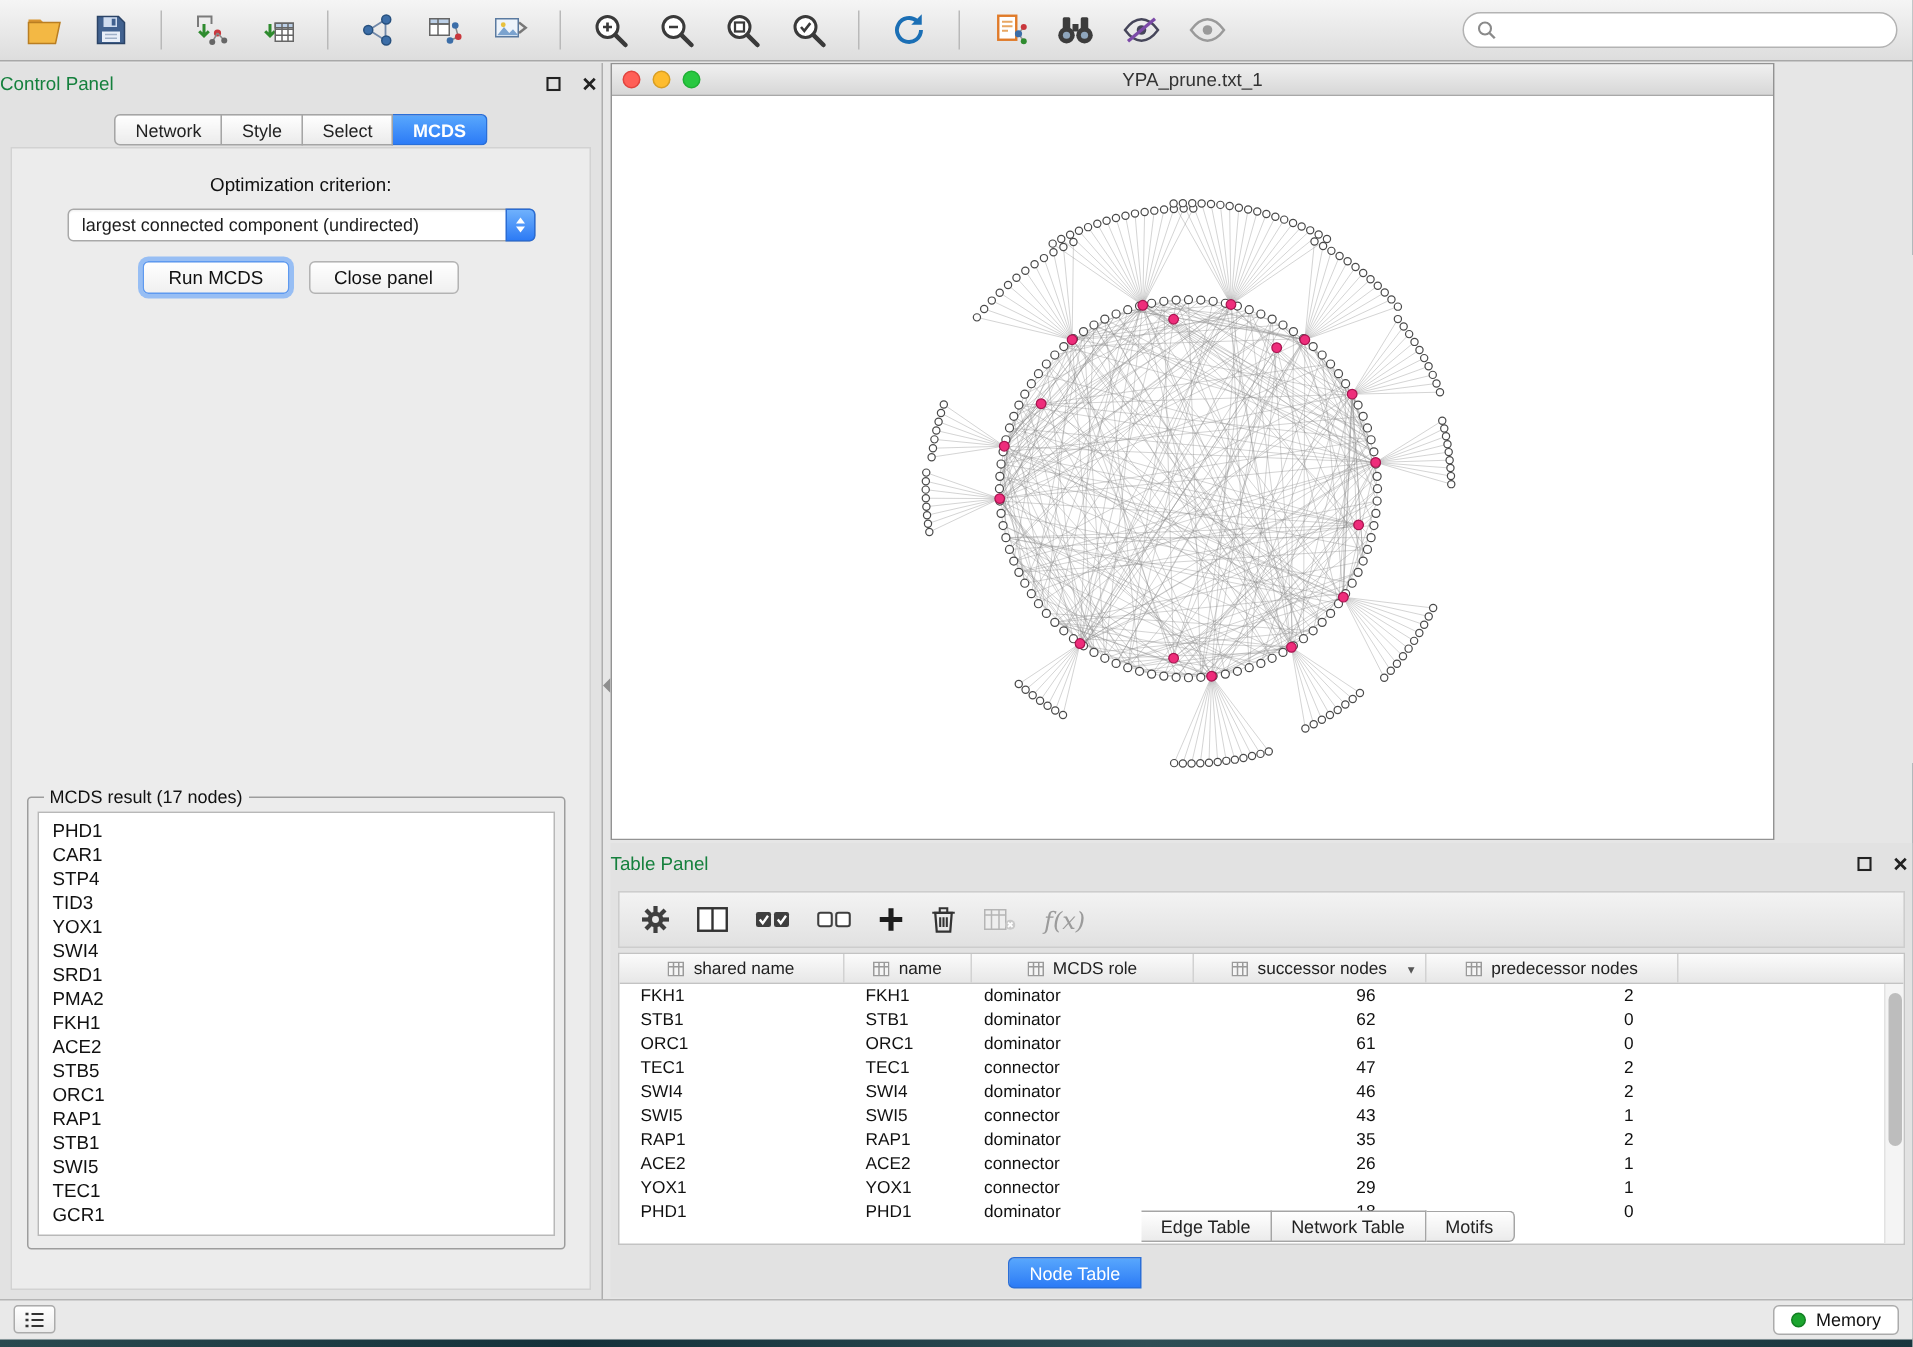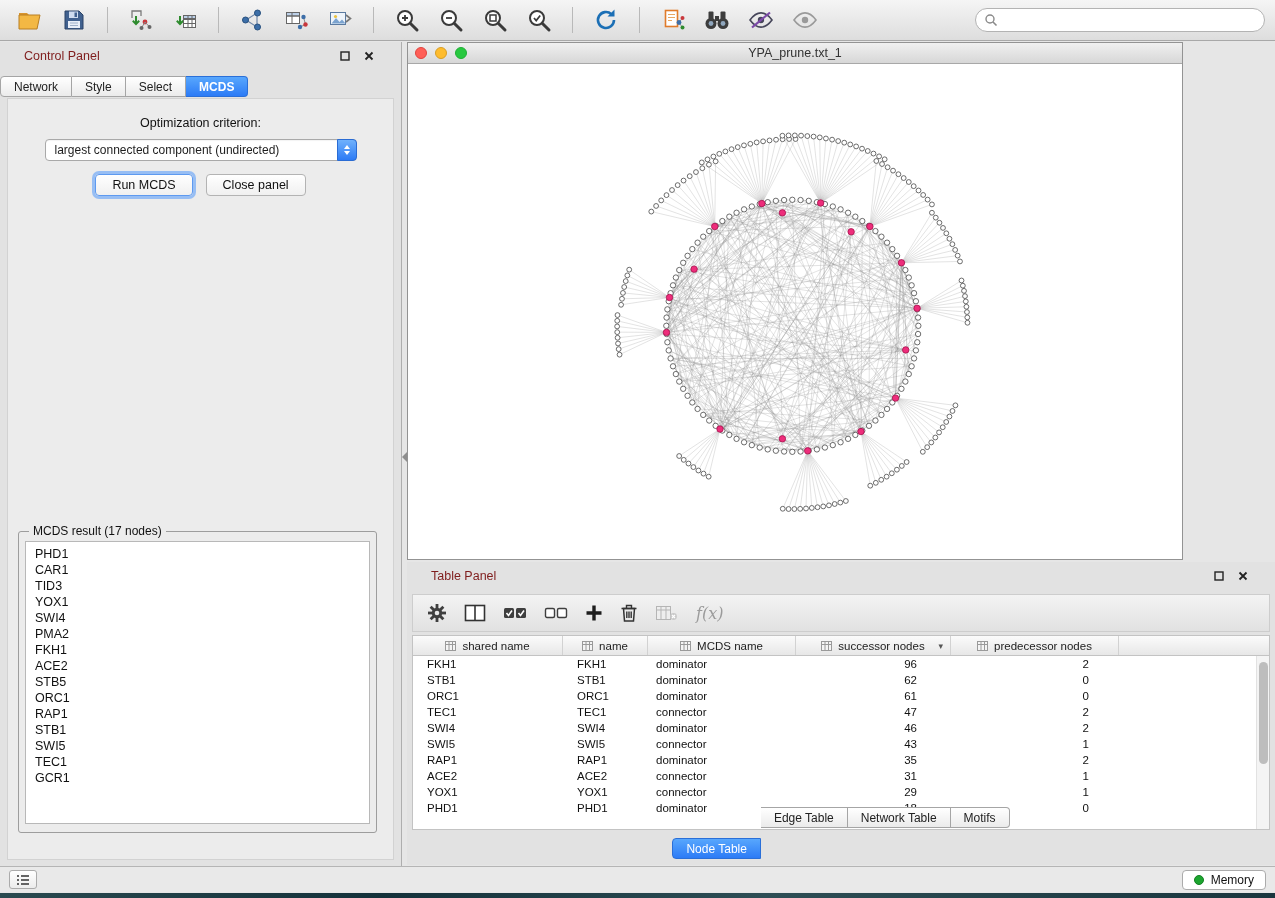--- a/index.html
+++ b/index.html
@@ -10,24 +10,24 @@
   
   .toolbar{position:absolute;left:0;top:0;width:1275px;height:41px;background:linear-gradient(#f5f5f5,#dddddd);border-bottom:1px solid #a8a8a8;display:flex;align-items:center;padding:0 10px;gap:4px;}
   .tbtn{width:40px;height:34px;display:flex;align-items:center;justify-content:center;border-radius:4px;flex:0 0 auto;}
   .tsep{width:1px;height:26px;background:#b9b9b9;margin:0 9px;flex:0 0 auto;}
   .search-wrap{margin-left:auto;position:relative;width:290px;height:24px;flex:0 0 auto;}
   .search-input{width:100%;height:100%;border:1px solid #b3b3b3;border-radius:12px;background:#fff;padding:0 10px 0 28px;font-size:12px;outline:none;font-family:"Liberation Sans",sans-serif;}
   .search-icon{position:absolute;left:9px;top:5px;pointer-events:none;}
 
   
   .control-panel{position:absolute;left:0;top:42px;width:402px;height:824px;background:#e2e2e2;border-right:1px solid #aeaeae;}
-  .panel-header{height:27px;display:flex;align-items:center;padding:0 24px;font-size:12.5px;color:#7f1d1d;}
+  .panel-header{height:27px;display:flex;align-items:center;padding:0 0;font-size:12.5px;color:#15803d;}
   .panel-header .spacer{flex:1;}
   .mini-btn{width:16px;height:16px;display:flex;align-items:center;justify-content:center;margin-left:8px;}
-  .cp-tabs{display:flex;margin-top:7px;}
+  .cp-tabs{display:flex;justify-content:center;margin-top:7px;}
   .cp-tab{height:21px;padding:0 13px;display:flex;align-items:center;background:linear-gradient(#ffffff,#ebebeb);border:1px solid #a5a5a5;border-left:none;font-size:12px;color:#222;}
   .cp-tab:first-child{border-left:1px solid #a5a5a5;border-radius:4px 0 0 4px;}
   .cp-tab:last-child{border-radius:0 4px 4px 0;}
   .cp-tab.active{background:linear-gradient(#58a7fd,#2c7bf6);border-color:#2a6fd8;color:#fff;font-weight:bold;}
   .cp-body{position:absolute;left:7px;right:7px;top:56px;bottom:6px;background:#ececec;border:1px solid #d2d2d2;}
   .opt-label{margin-top:17px;text-align:center;font-size:12.5px;color:#111;}
   .select{width:312px;height:22px;margin:9px auto 0;background:#fff;border:1px solid #a9a9a9;border-radius:4px;display:flex;align-items:center;padding-left:9px;position:relative;font-size:12px;box-shadow:inset 0 1px 1px rgba(0,0,0,.05);}
   .select-cap{position:absolute;right:-1px;top:-1px;bottom:-1px;width:20px;background:linear-gradient(#6fb1fc,#2d7bf5);border:1px solid #2a6cd4;border-radius:0 4px 4px 0;display:flex;flex-direction:column;align-items:center;justify-content:center;gap:2px;}
   .tri-up{width:0;height:0;border:3.5px solid transparent;border-bottom:4.5px solid #fff;border-top:none;}
   .tri-down{width:0;height:0;border:3.5px solid transparent;border-top:4.5px solid #fff;border-bottom:none;}
@@ -266,23 +266,25 @@
       </div>
       <div class="btn-row">
         <button class="push-btn focused">Run MCDS</button>
         <button class="push-btn">Close panel</button>
       </div>
       <fieldset class="mcds-fieldset">
         <legend>MCDS result (17 nodes)</legend>
         <div class="mcds-list">
             <div class="mcds-item">PHD1</div>
             <div class="mcds-item">CAR1</div>
+            <div class="mcds-item">STP4</div>
             <div class="mcds-item">TID3</div>
             <div class="mcds-item">YOX1</div>
             <div class="mcds-item">SWI4</div>
+            <div class="mcds-item">SRD1</div>
             <div class="mcds-item">PMA2</div>
             <div class="mcds-item">FKH1</div>
             <div class="mcds-item">ACE2</div>
             <div class="mcds-item">STB5</div>
             <div class="mcds-item">ORC1</div>
             <div class="mcds-item">RAP1</div>
             <div class="mcds-item">STB1</div>
             <div class="mcds-item">SWI5</div>
             <div class="mcds-item">TEC1</div>
             <div class="mcds-item">GCR1</div>
@@ -1104,21 +1106,21 @@
               <rect x="0.5" y="0.5" width="10" height="9" fill="#f5f5f5" stroke="#9a9a9a"></rect>
               <path d="M0.5 3.5h10M4 0.5v9M7.5 0.5v9" stroke="#9a9a9a"></path>
             </svg>
           <span>name</span>
         </div>
         <div class="th c3">
           <svg width="11" height="10" viewBox="0 0 11 10">
               <rect x="0.5" y="0.5" width="10" height="9" fill="#f5f5f5" stroke="#9a9a9a"></rect>
               <path d="M0.5 3.5h10M4 0.5v9M7.5 0.5v9" stroke="#9a9a9a"></path>
             </svg>
-          <span>MCDS name</span>
+          <span>MCDS role</span>
         </div>
         <div class="th c4">
           <svg width="11" height="10" viewBox="0 0 11 10">
               <rect x="0.5" y="0.5" width="10" height="9" fill="#f5f5f5" stroke="#9a9a9a"></rect>
               <path d="M0.5 3.5h10M4 0.5v9M7.5 0.5v9" stroke="#9a9a9a"></path>
             </svg>
           <span>successor nodes</span>
           <span class="sort-arrow">▾</span>
         </div>
         <div class="th c5">
@@ -1176,21 +1178,21 @@
             <div class="td c1 t-left">RAP1</div>
             <div class="td c2 t-left">RAP1</div>
             <div class="td c3 t-role">dominator</div>
             <div class="td c4 t-num">35</div>
             <div class="td c5 t-num2">2</div>
           </div>
           <div class="tp-row">
             <div class="td c1 t-left">ACE2</div>
             <div class="td c2 t-left">ACE2</div>
             <div class="td c3 t-role">connector</div>
-            <div class="td c4 t-num">31</div>
+            <div class="td c4 t-num">26</div>
             <div class="td c5 t-num2">1</div>
           </div>
           <div class="tp-row">
             <div class="td c1 t-left">YOX1</div>
             <div class="td c2 t-left">YOX1</div>
             <div class="td c3 t-role">connector</div>
             <div class="td c4 t-num">29</div>
             <div class="td c5 t-num2">1</div>
           </div>
           <div class="tp-row">

